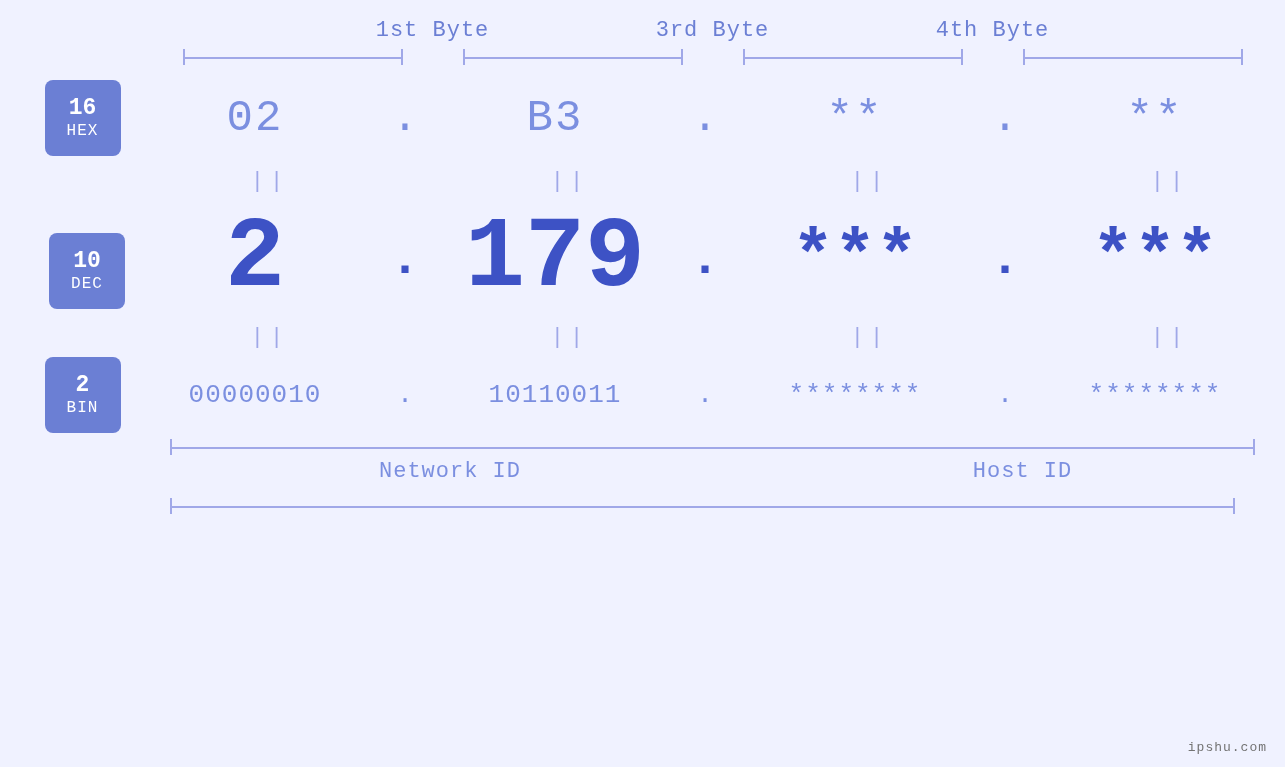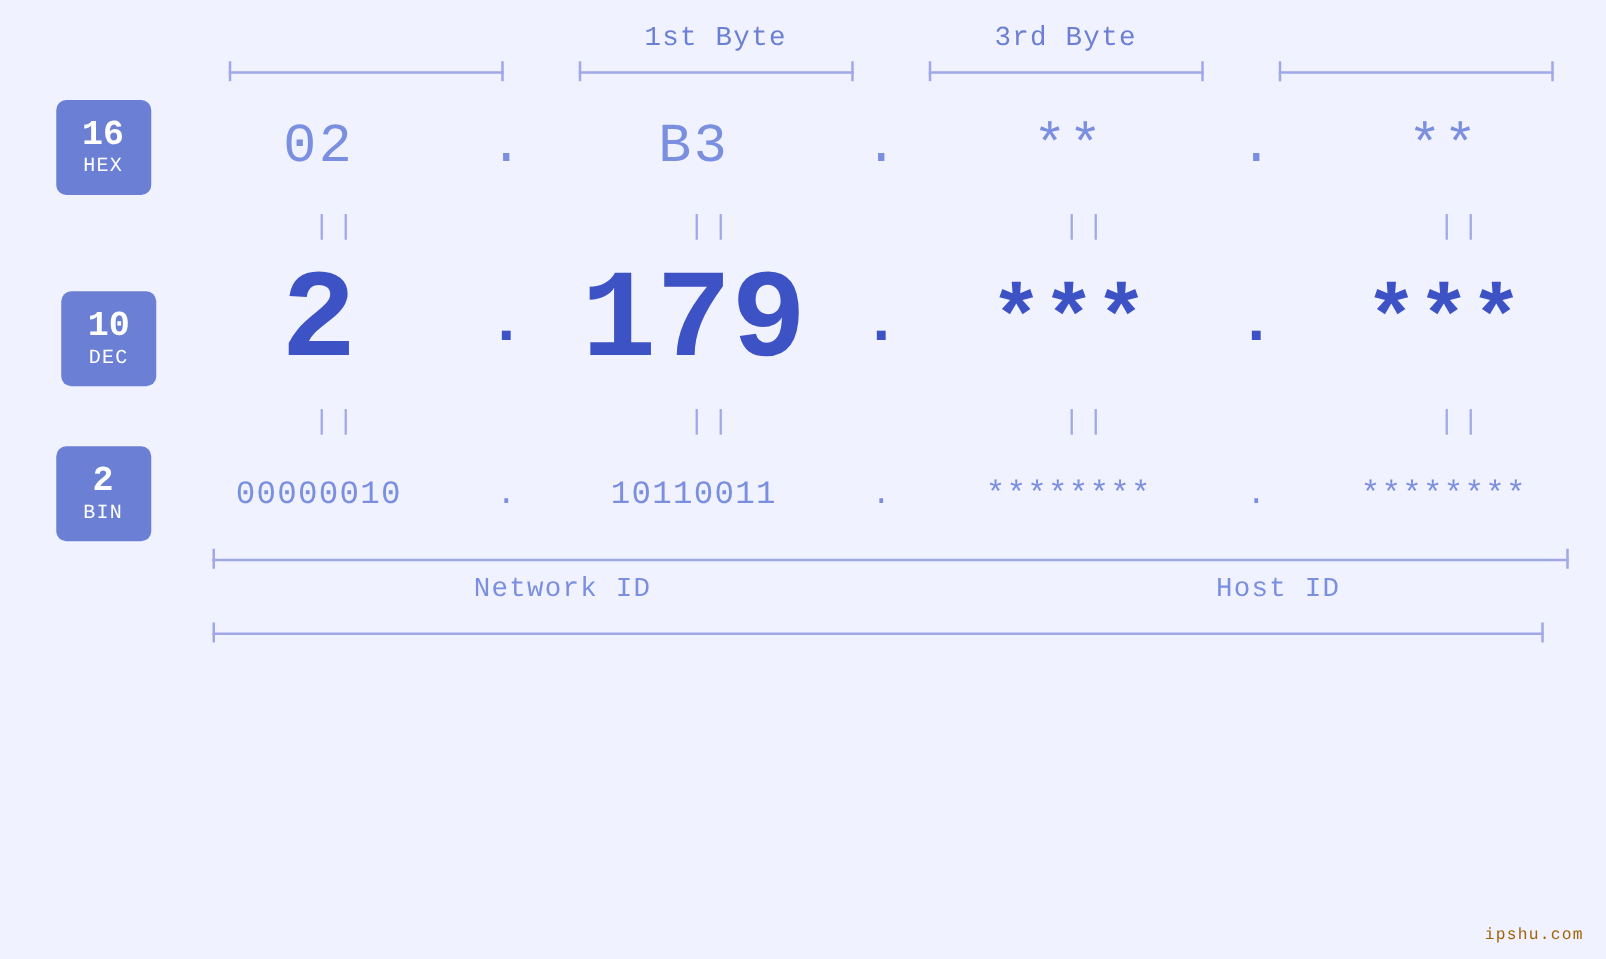--- a/index.html
+++ b/index.html
@@ -92,21 +92,21 @@
       border-radius: 8px;
       display: flex;
       flex-direction: column;
       align-items: center;
       justify-content: center;
       color: white;
       margin-bottom: 0;
     }
 
     .badge-number {
-      font-size: 28px;
+      font-size: 23px;
       font-weight: bold;
       line-height: 1.1;
     }
 
     .badge-label {
       font-size: 16px;
       font-weight: normal;
       letter-spacing: 1px;
     }
 
@@ -163,21 +163,21 @@
       font-size: 36px;
       letter-spacing: 3px;
       font-weight: 500;
     }
 
     
     .watermark {
       position: absolute;
       bottom: 12px;
       right: 18px;
-      color: #a16207;
+      color: #737373;
       font-size: 13px;
       font-family: 'Courier New', Courier, monospace;
       letter-spacing: 1px;
       text-align: right;
     }
 
     .byte-block {
       width: 260px;
       text-align: center;
       display: flex;
@@ -191,20 +191,21 @@
     }
   </style>
 </head>
 <body>
 
 <div class="main-container">
 
   <div class="byte-labels-row">
     <div class="byte-label">1st Byte</div>
     <div class="byte-label">3rd Byte</div>
+    <div class="byte-label">4th Byte</div>
   </div>
 
   <div class="brackets-row">
     <div class="bracket">
         <div class="right-tick"></div>
       </div>
     <div class="bracket">
         <div class="right-tick"></div>
       </div>
     <div class="bracket">

